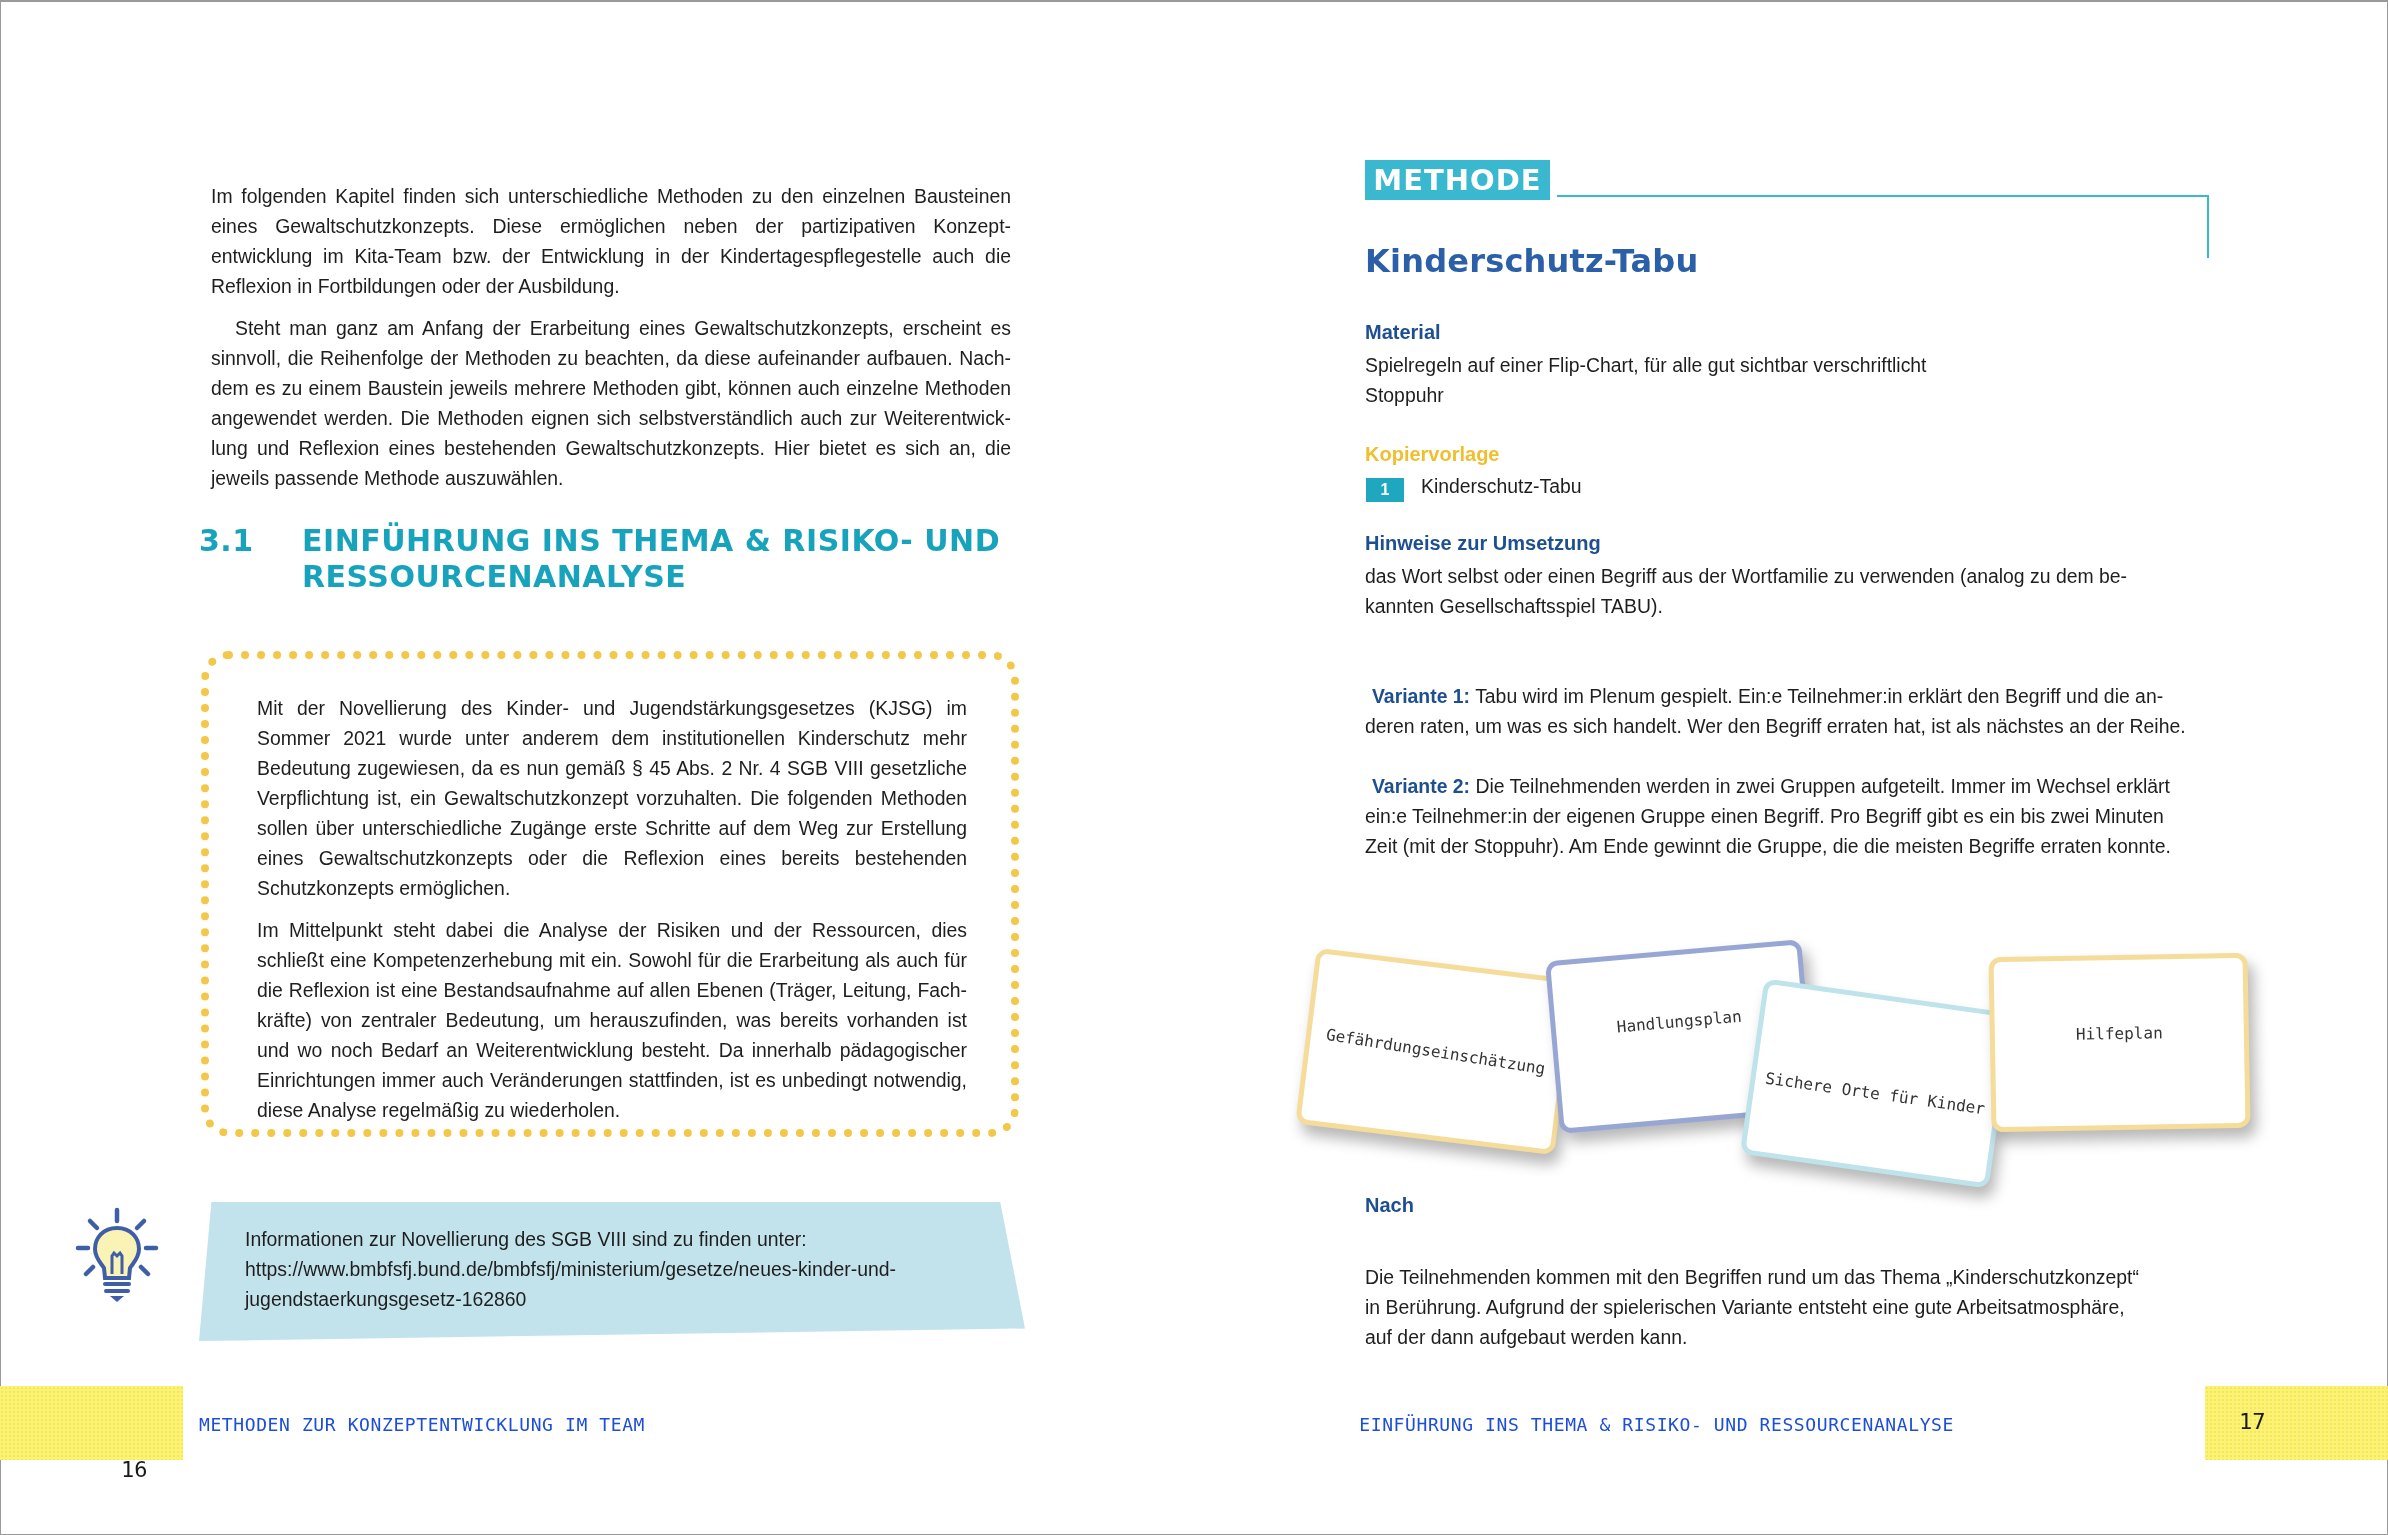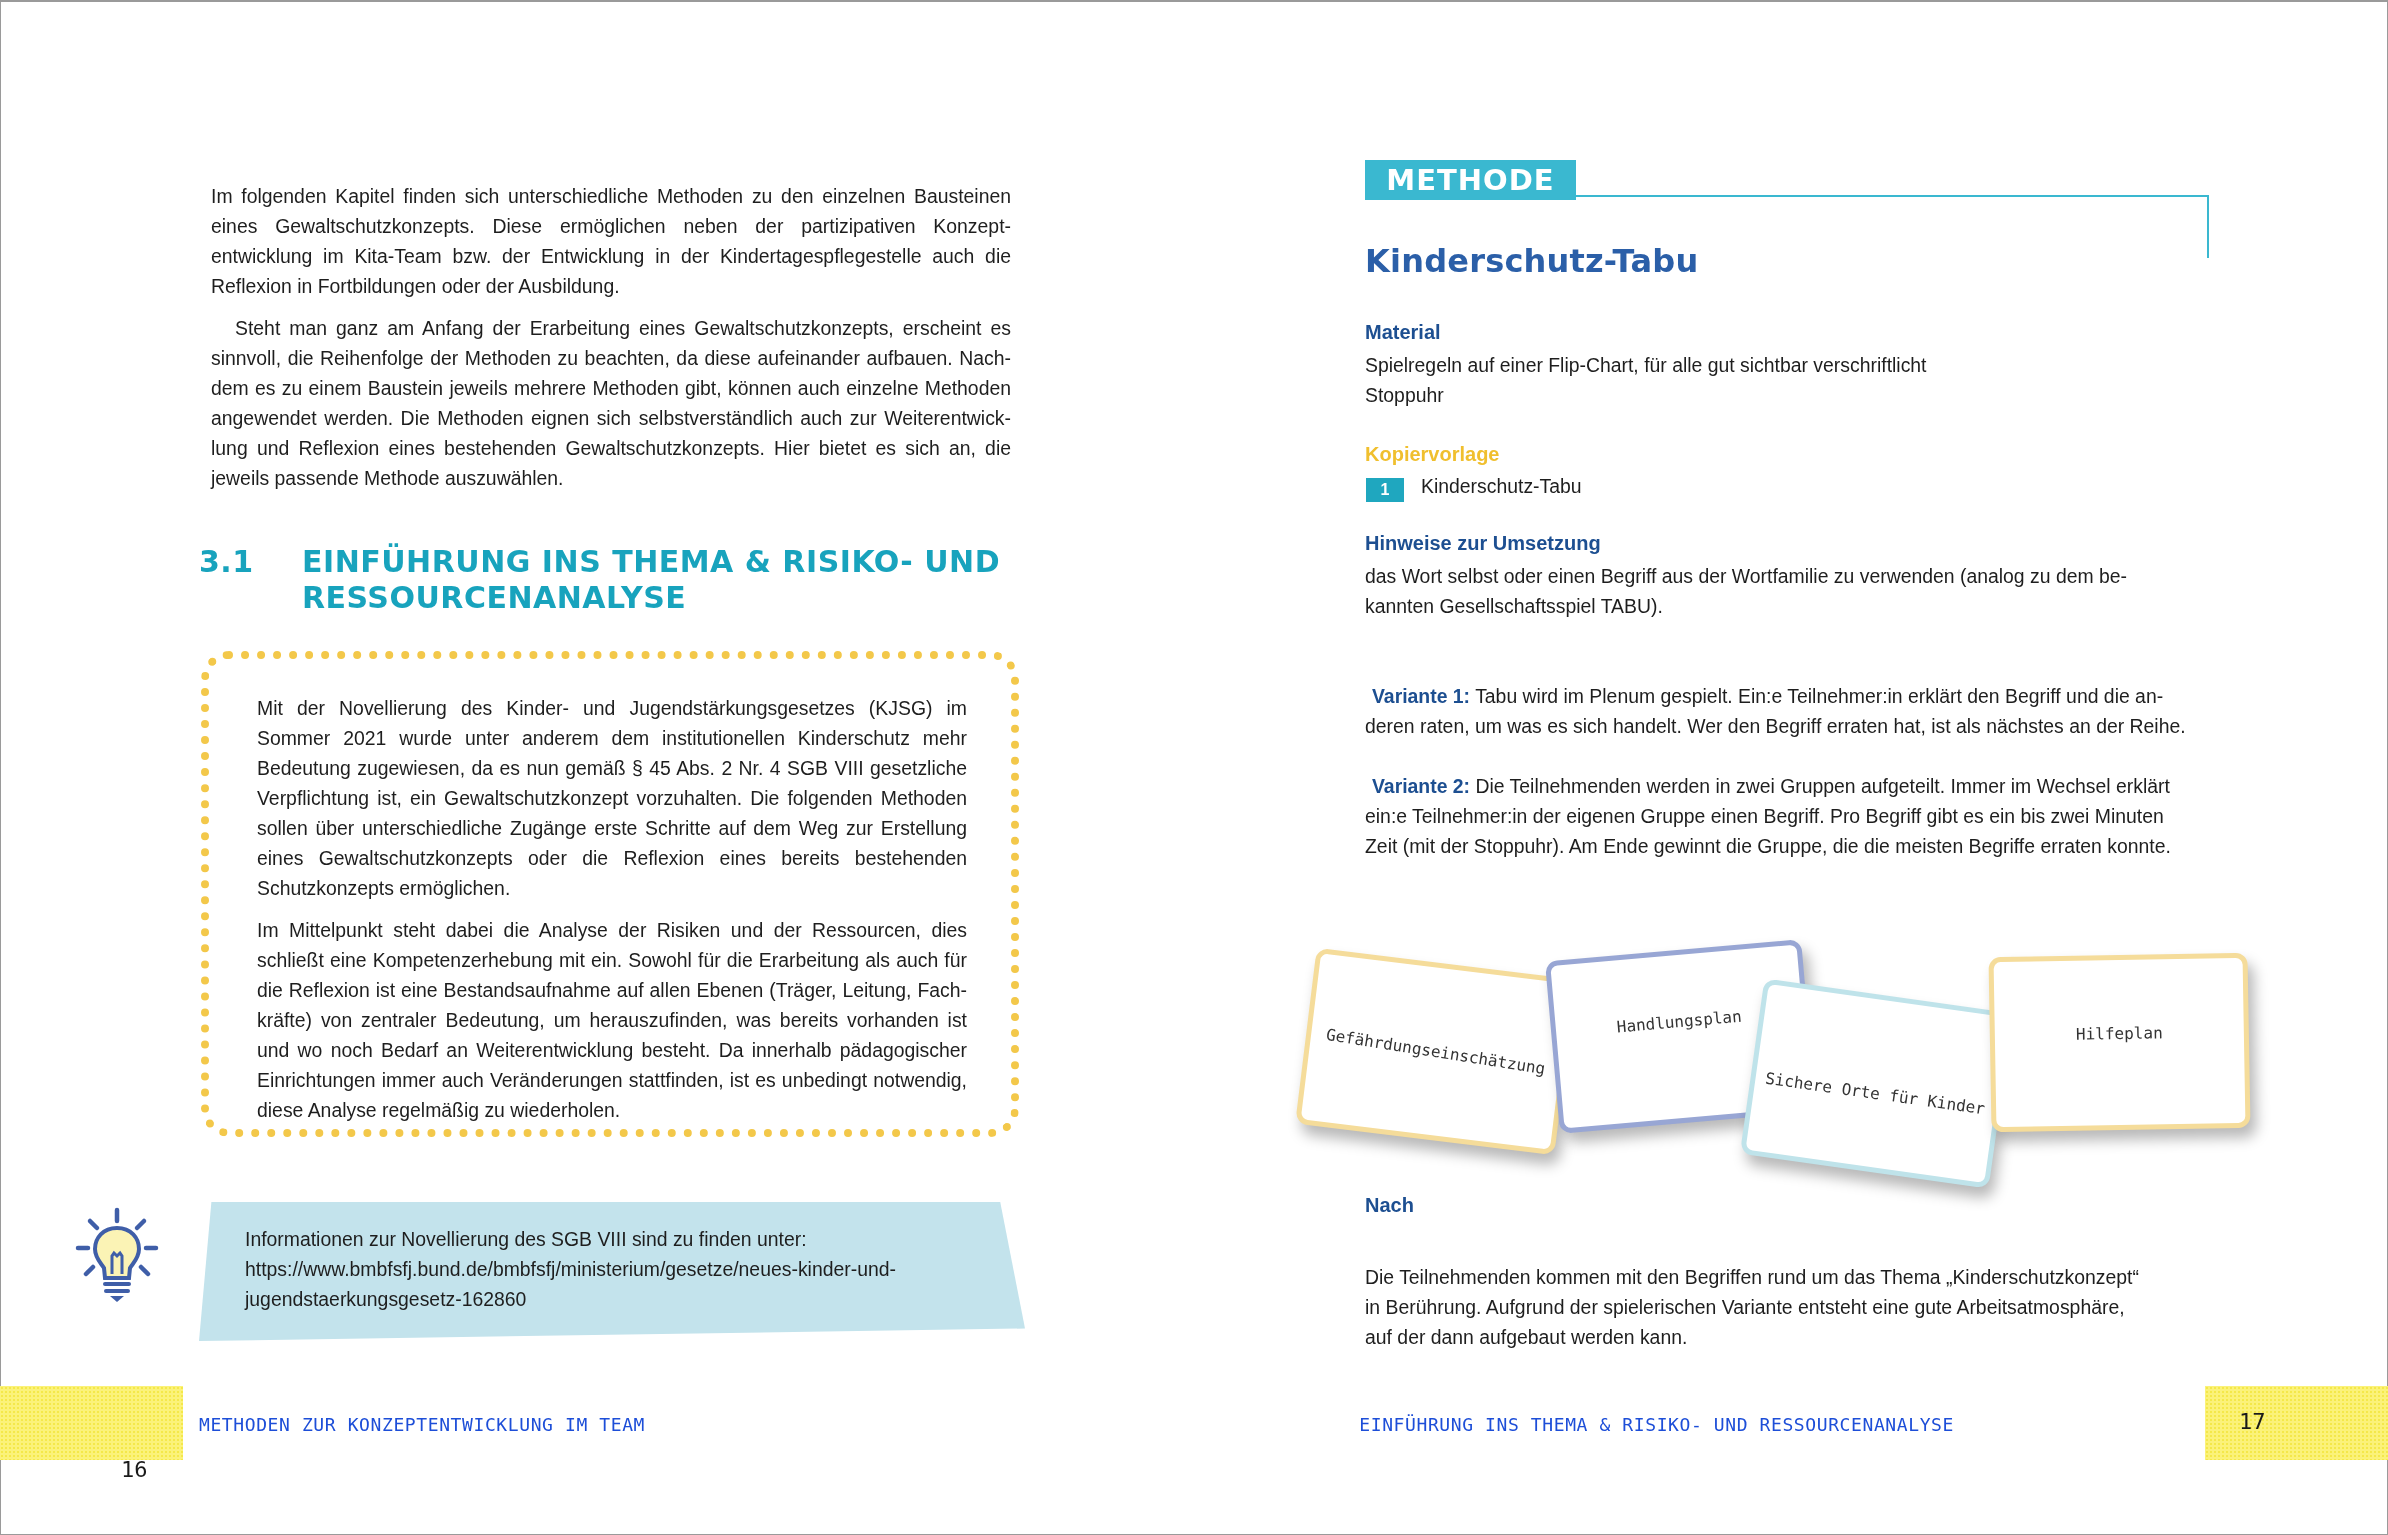--- a/index.html
+++ b/index.html
@@ -20,21 +20,21 @@
     font-family: "Liberation Sans", sans-serif;
     font-size: 19.4px; line-height: 30px; color: #1e1e1e;
     text-align: justify; hyphens: manual;
   }
   .body-text p { margin: 12px; }
   .body-text p.indent { text-indent: 24px; }
 
   .intro { position: absolute; left: 199px; top: 169px; width: 824px; }
 
   .chapter-heading {
-    position: absolute; left: 199px; top: 544px; width: 836px;
+    position: absolute; left: 199px; top: 523px; width: 836px;
     color: #18a3bd; font-family: "DejaVu Sans", sans-serif; font-weight: bold;
     font-size: 30px; line-height: 36px; letter-spacing: 0.5px;
     display: flex;
   }
   .chapter-heading .num { width: 103px; flex: none; }
   .chapter-heading .title { flex: 1; }
 
   .dotted-box {
     position: absolute; left: 201px; top: 651px; width: 818px; height: 486px;
     border: 8px dotted #f3c84a; border-radius: 28px; box-sizing: border-box;
@@ -66,21 +66,21 @@
     position: absolute; top: 1409px; font-family: "DejaVu Sans Mono", monospace;
     font-size: 22px; color: #1a1a1a;
   }
   .footer-label {
     position: absolute; top: 1414px; font-family: "DejaVu Sans Mono", monospace;
     font-size: 18px; letter-spacing: 0.6px; color: #1d4ed8; white-space: nowrap; text-align: right;
   }
 
   
   .methode-badge {
-    position: absolute; left: 1365px; top: 160px; width: 211px; height: 40px;
+    position: absolute; left: 1365px; top: 160px; width: 185px; height: 40px;
     background: #3ab8d0; color: #ffffff;
     font-family: "DejaVu Sans", sans-serif; font-weight: bold; font-size: 29px;
     letter-spacing: 1px; line-height: 40px; text-align: center;
   }
   .methode-line-h { position: absolute; left: 1557px; top: 195px; width: 652px; height: 2px; background: #3ab8d0; }
   .methode-line-v { position: absolute; left: 2207px; top: 195px; width: 2px; height: 63px; background: #3ab8d0; }
 
   .method-title {
     position: absolute; left: 1365px; top: 242px;
     font-family: "DejaVu Sans", sans-serif; font-weight: bold;

